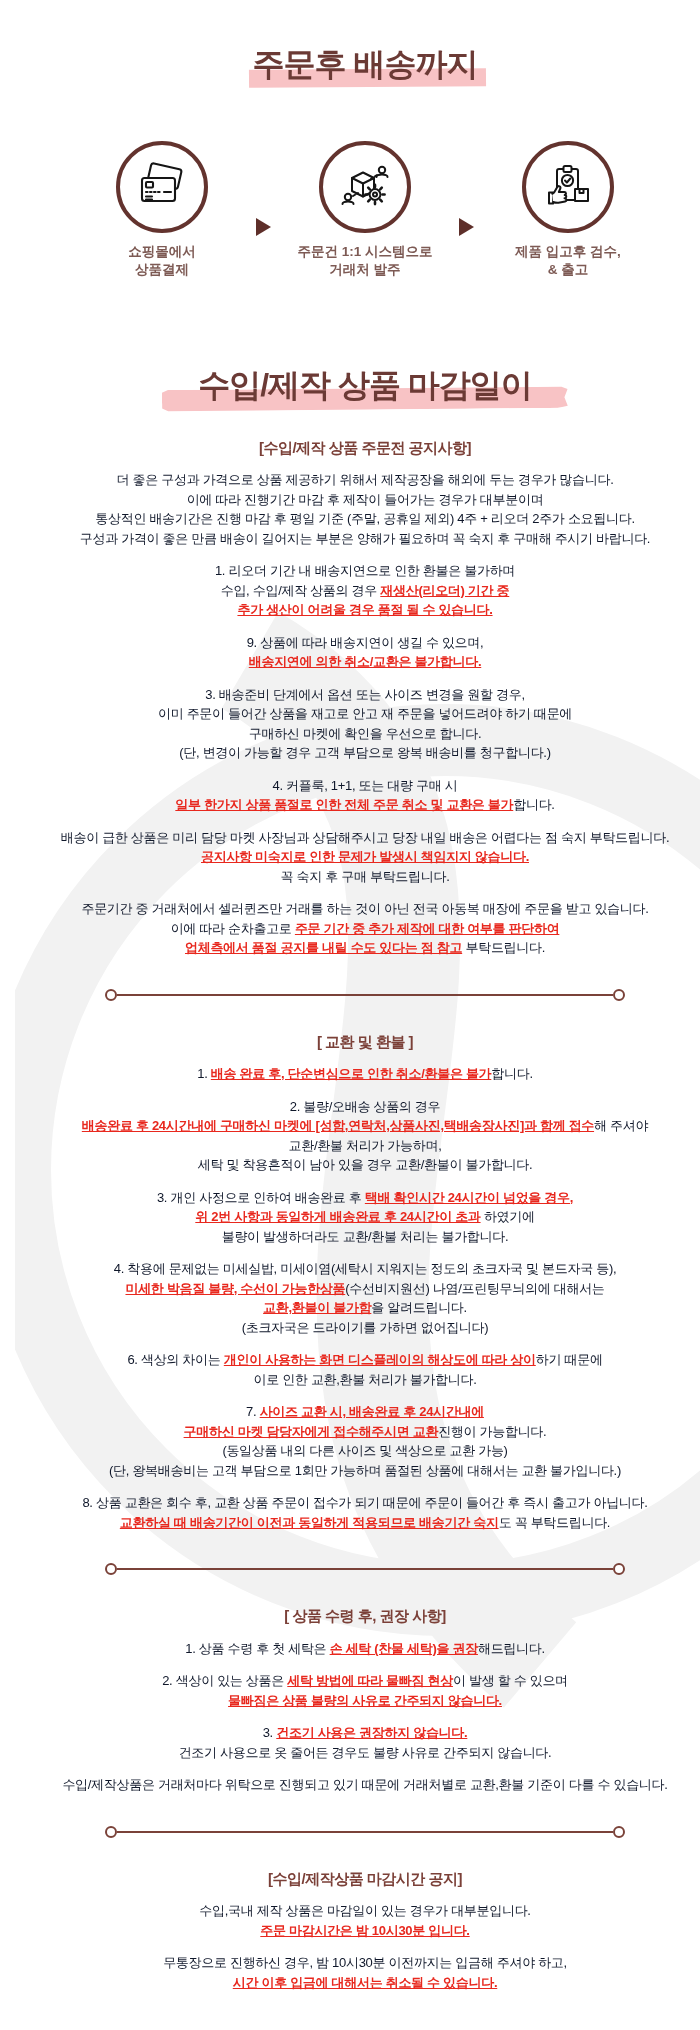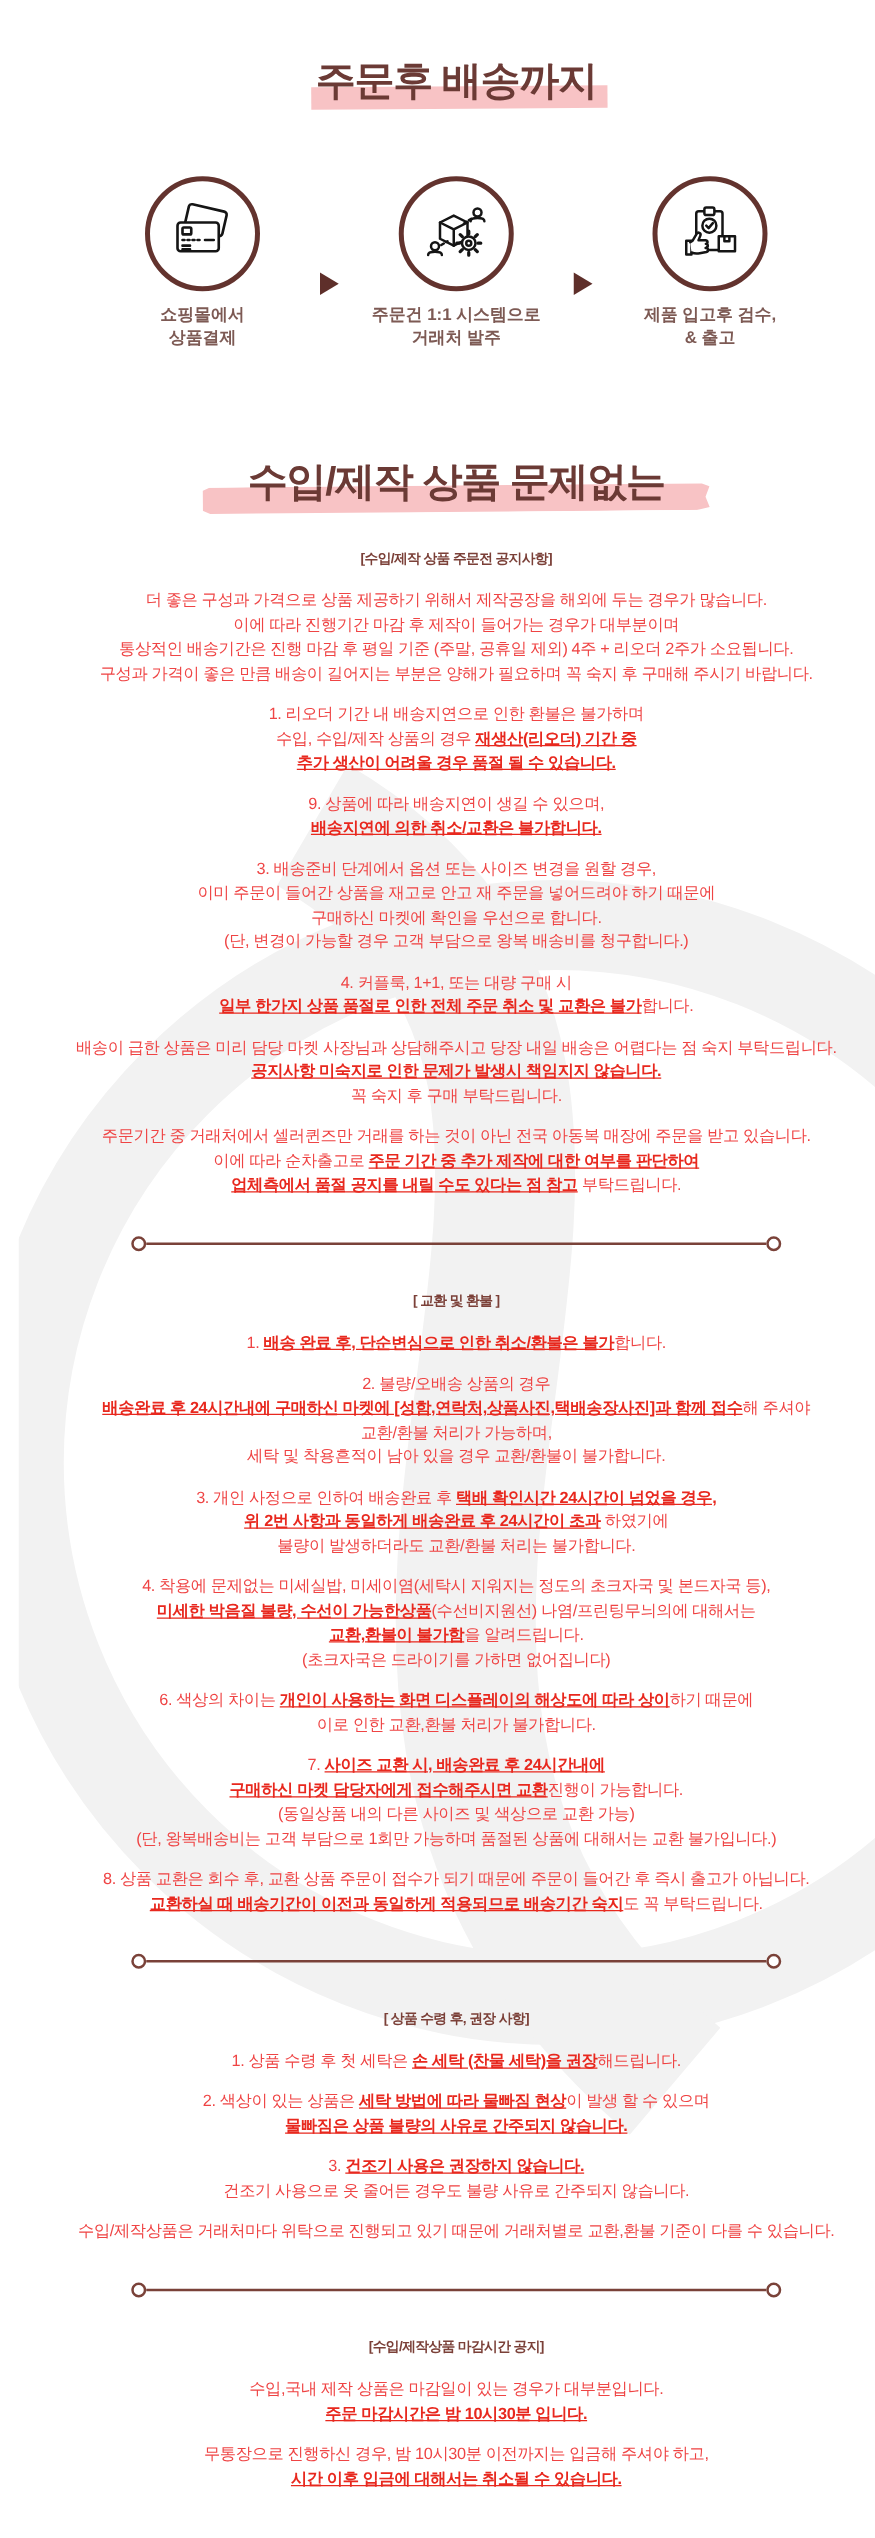--- a/index.html
+++ b/index.html
@@ -28,23 +28,23 @@
     margin:0 auto;background:#fff;display:flex;align-items:center;justify-content:center;}
   .circle svg{display:block;}
   .step-label{margin-top:10px;font-size:13.5px;line-height:18px;font-weight:700;color:#7d5a54;}
   .arrow{width:0;height:0;margin-top:34px;
     border-left:15px solid #5e2f2a;border-top:9px solid transparent;border-bottom:9px solid transparent;}
 
   
   .title2-wrap{margin-top:88px;}
   .notice{width:664px;margin:34px auto 0;font-size:13px;line-height:19.5px;letter-spacing:-.3px;}
   .para{margin:13px 0;}
-  .gray{color:#ef4444;}
+  .gray{color:#0f172a;}
   .red{color:#e8281e;font-weight:700;text-decoration:underline;}
-  .sec-header{margin:27px 0 13px;font-size:11px;font-weight:700;color:#7b4038;letter-spacing:-.5px;}
+  .sec-header{margin:27px 0 13px;font-size:15px;font-weight:700;color:#7b4038;letter-spacing:-.5px;}
   .divider{width:520px;margin:31px auto;display:flex;align-items:center;}
   .divider .d-dot{width:8px;height:8px;border:2.5px solid #7a4239;border-radius:50%;background:#fff;flex:0 0 auto;}
   .divider .d-line{flex:1;height:2px;background:#7a4239;}
 </style>
 </head>
 <body>
 
 <div class="page">
 
   <svg class="watermark" width="700" height="2030" viewBox="0 0 700 2030">
@@ -131,21 +131,21 @@
           <span>제품 입고후 검수,</span><br>
           <span>&amp; 출고</span>
         </div>
       </div>
 
     </div>
 
     <div class="title2-wrap">
       <h2 class="banner">
         <span class="band b2"></span>
-        <span class="banner-text">수입/제작 상품 문제없는</span>
+        <span class="banner-text">수입/제작 상품 마감일이</span>
       </h2>
     </div>
 
     <main class="notice">
         <div class="sec-header">[수입/제작 상품 주문전 공지사항]</div>
         <p class="para"><span class="gray">더 좋은 구성과 가격으로 상품 제공하기 위해서 제작공장을 해외에 두는 경우가 많습니다.</span><br><span class="gray">이에 따라 진행기간 마감 후 제작이 들어가는 경우가 대부분이며</span><br><span class="gray">통상적인 배송기간은 진행 마감 후 평일 기준 (주말, 공휴일 제외) 4주 + 리오더 2주가 소요됩니다.</span><br><span class="gray">구성과 가격이 좋은 만큼 배송이 길어지는 부분은 양해가 필요하며 꼭 숙지 후 구매해 주시기 바랍니다.</span></p>
         <p class="para"><span class="gray">1. 리오더 기간 내 배송지연으로 인한 환불은 불가하며</span><br><span class="gray">수입, 수입/제작 상품의 경우 </span><span class="red">재생산(리오더) 기간 중</span><br><span class="red">추가 생산이 어려울 경우 품절 될 수 있습니다.</span></p>
         <p class="para"><span class="gray">9. 상품에 따라 배송지연이 생길 수 있으며,</span><br><span class="red">배송지연에 의한 취소/교환은 불가합니다.</span></p>
         <p class="para"><span class="gray">3. 배송준비 단계에서 옵션 또는 사이즈 변경을 원할 경우,</span><br><span class="gray">이미 주문이 들어간 상품을 재고로 안고 재 주문을 넣어드려야 하기 때문에</span><br><span class="gray">구매하신 마켓에 확인을 우선으로 합니다.</span><br><span class="gray">(단, 변경이 가능할 경우 고객 부담으로 왕복 배송비를 청구합니다.)</span></p>
         <p class="para"><span class="gray">4. 커플룩, 1+1, 또는 대량 구매 시</span><br><span class="red">일부 한가지 상품 품절로 인한 전체 주문 취소 및 교환은 불가</span><span class="gray">합니다.</span></p>

